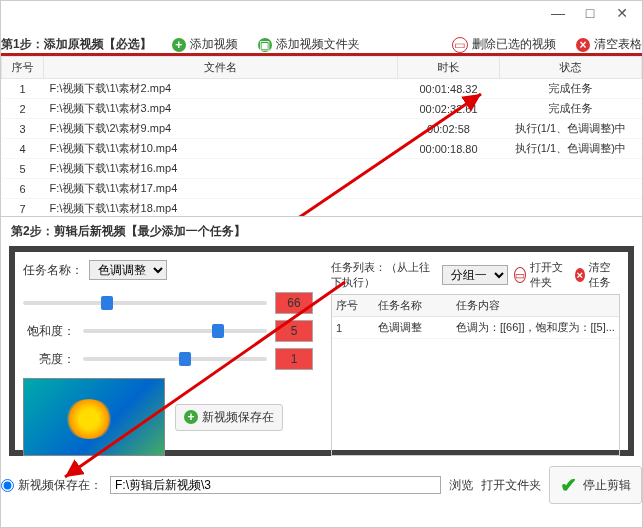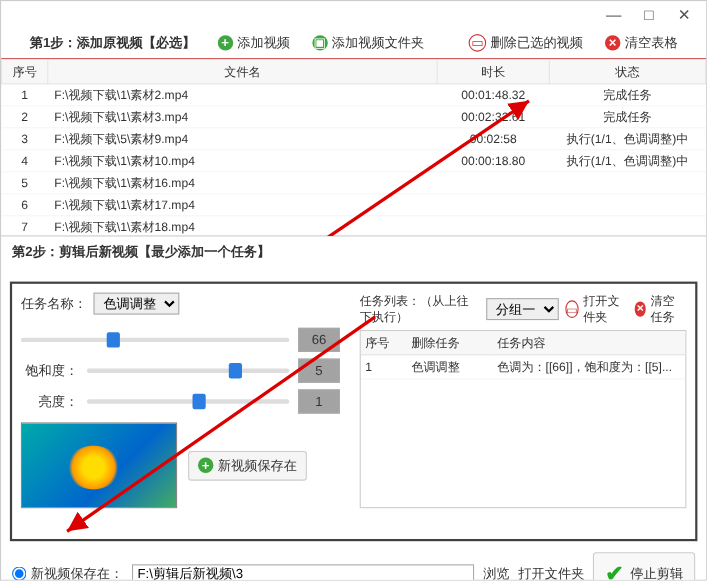--- a/index.html
+++ b/index.html
@@ -1,55 +1,55 @@
 <!DOCTYPE html>
 <html><head>
 <meta charset="utf-8">
 <style>
 html,body{margin:0;padding:0;font-family:"Microsoft YaHei",Arial,sans-serif;font-size:12px;color:#333;background:#fff}
 .window{width:643px;height:528px;position:relative;border:1px solid #ccc;box-sizing:border-box;overflow:hidden}
 .titlebar{height:24px;display:flex;justify-content:flex-end;align-items:center;padding-right:4px}
 .tbtn{width:32px;height:20px;display:flex;align-items:center;justify-content:center;font-size:14px;color:#555}
-.step-row{height:28px;display:flex;align-items:center;border-bottom:1px solid #b91c1c;padding:0 26px;gap:20px}
+.step-row{height:28px;display:flex;align-items:flex-end;border-bottom:3px solid #b91c1c;padding:0 0;gap:20px}
 .step-title{font-weight:bold}
 .icon-btn{display:flex;align-items:center;gap:4px}
 .ic{width:14px;height:14px;display:inline-flex;align-items:center;justify-content:center;border-radius:50%}
 .ic-add{background:#3fa73f;color:#fff;font-weight:bold}
 .ic-folder{background:#3fa73f;color:#fff}
 .ic-del{background:#fff;border:1px solid #c33;color:#c33}
 .ic-x{background:#d33;color:#fff;font-weight:bold}
 .table-wrap{height:160px;overflow:auto;border-bottom:1px solid #ccc;position:relative}
 .tbl{width:100%;border-collapse:collapse;font-size:11px}
 .tbl th{background:#f7f7f7;border:1px solid #e5e5e5;padding:3px 6px;font-weight:normal;text-align:center}
 .tbl td{border-bottom:1px solid #f5f5f5;padding:2px 6px}
 .tbl td:nth-child(1){text-align:center;width:30px}
 .tbl td:nth-child(3){text-align:center;width:90px}
 .tbl td:nth-child(4){text-align:center;width:130px}
 .arrow{position:absolute;pointer-events:none}
 .step2-title{padding:6px 10px;font-weight:bold}
-.step2-area{border:2px solid #404040;margin:12px 8px 4px 8px;padding:8px;position:relative;height:236px;box-sizing:border-box}
+.step2-area{border:6px solid #404040;margin:0 8px 4px 8px;padding:8px;position:relative;height:210px;box-sizing:border-box}
 .task-row{display:flex;align-items:center;gap:6px;margin-bottom:6px}
 select,input[type=text]{font-size:12px;border:1px solid #aaa;padding:1px 4px}
 .left-sliders{width:290px;float:left}
 .slider-row{display:flex;align-items:center;gap:8px;margin:6px 0}
 .slider-row label{width:52px;text-align:right}
 .slider{flex:1;position:relative;height:4px;background:#ddd;border-radius:2px}
 .thumb{position:absolute;top:-5px;width:12px;height:14px;background:#2b7de1;border-radius:2px}
-.valbox{width:36px;height:20px;border:1px solid #aaa;text-align:center;line-height:20px;background:#a3a3a3}
+.valbox{width:36px;height:20px;border:1px solid #aaa;text-align:center;line-height:20px;background:#ef4444}
 .preview-row{display:flex;align-items:center;gap:10px;margin-top:8px}
 .preview{width:140px;height:76px;background:linear-gradient(135deg,#0aa 0%,#06c 60%,#4a6 100%);position:relative;border:1px solid #888}
 .flower{position:absolute;left:40px;top:20px;width:50px;height:40px;border-radius:50%;background:radial-gradient(circle,#fd0 30%,#f90 60%,transparent 70%)}
 .addbtn{display:flex;align-items:center;gap:4px;background:#f5f5f5;border:1px solid #ccc;padding:4px 8px;border-radius:3px}
 .right-tasks{position:absolute;left:316px;top:8px;right:8px}
 .tasklist-head{display:flex;align-items:center;gap:6px;margin-bottom:4px;font-size:11px}
 .tasklist{border:1px solid #ccc;height:160px;overflow:auto}
 .tl-tbl{width:100%;border-collapse:collapse;font-size:11px}
 .tl-tbl th{background:#f7f7f7;border-bottom:1px solid #e5e5e5;padding:3px 4px;font-weight:normal;text-align:left}
 .tl-tbl td{padding:3px 4px;border-bottom:1px solid #f5f5f5}
-.save-row{display:flex;align-items:center;gap:8px;padding:6px 10px}
+.save-row{display:flex;align-items:center;gap:8px;padding:6px 0}
 .bigstop{display:flex;align-items:center;gap:6px;border:1px solid #ccc;padding:6px 10px;background:#f8f8f8;border-radius:3px}
 .radio{display:inline-flex;align-items:center;gap:4px}
 .radio input{margin:0}
 .checkmark{color:#2a2;font-size:20px;font-weight:bold}
 .spacer{flex:1}
 </style>
 </head>
 <body>
 
 <div class="window">
@@ -98,21 +98,21 @@
             <td>完成任务</td>
           </tr>
           <tr>
             <td>2</td>
             <td>F:\视频下载\1\素材3.mp4</td>
             <td>00:02:32.61</td>
             <td>完成任务</td>
           </tr>
           <tr>
             <td>3</td>
-            <td>F:\视频下载\5\素材9.mp4</td>
+            <td>F:\视频下载\2\素材9.mp4</td>
             <td>00:02:58</td>
             <td>执行(1/1、色调调整)中</td>
           </tr>
           <tr>
             <td>4</td>
             <td>F:\视频下载\1\素材10.mp4</td>
             <td>00:00:18.80</td>
             <td>执行(1/1、色调调整)中</td>
           </tr>
           <tr>
@@ -196,21 +196,21 @@
         <span class="icon-btn">
             <span class="ic ic-x">×</span>
             <span>清空任务</span>
           </span>
       </div>
       <div class="tasklist">
         <table class="tl-tbl">
           <thead>
               <tr>
             <th style="width:34px">序号</th>
-            <th style="width:70px">删除任务</th>
+            <th style="width:70px">任务名称</th>
             <th>任务内容</th>
           </tr>
             </thead>
           <tbody id="trows">
               <tr>
                 <td>1</td>
                 <td>色调调整</td>
                 <td>色调为：[[66]]，饱和度为：[[5]...</td>
               </tr>
             </tbody>

